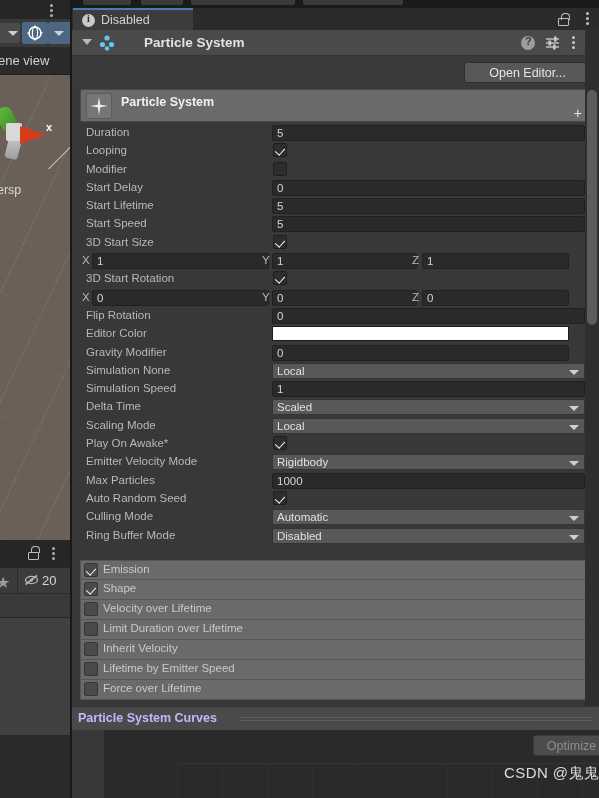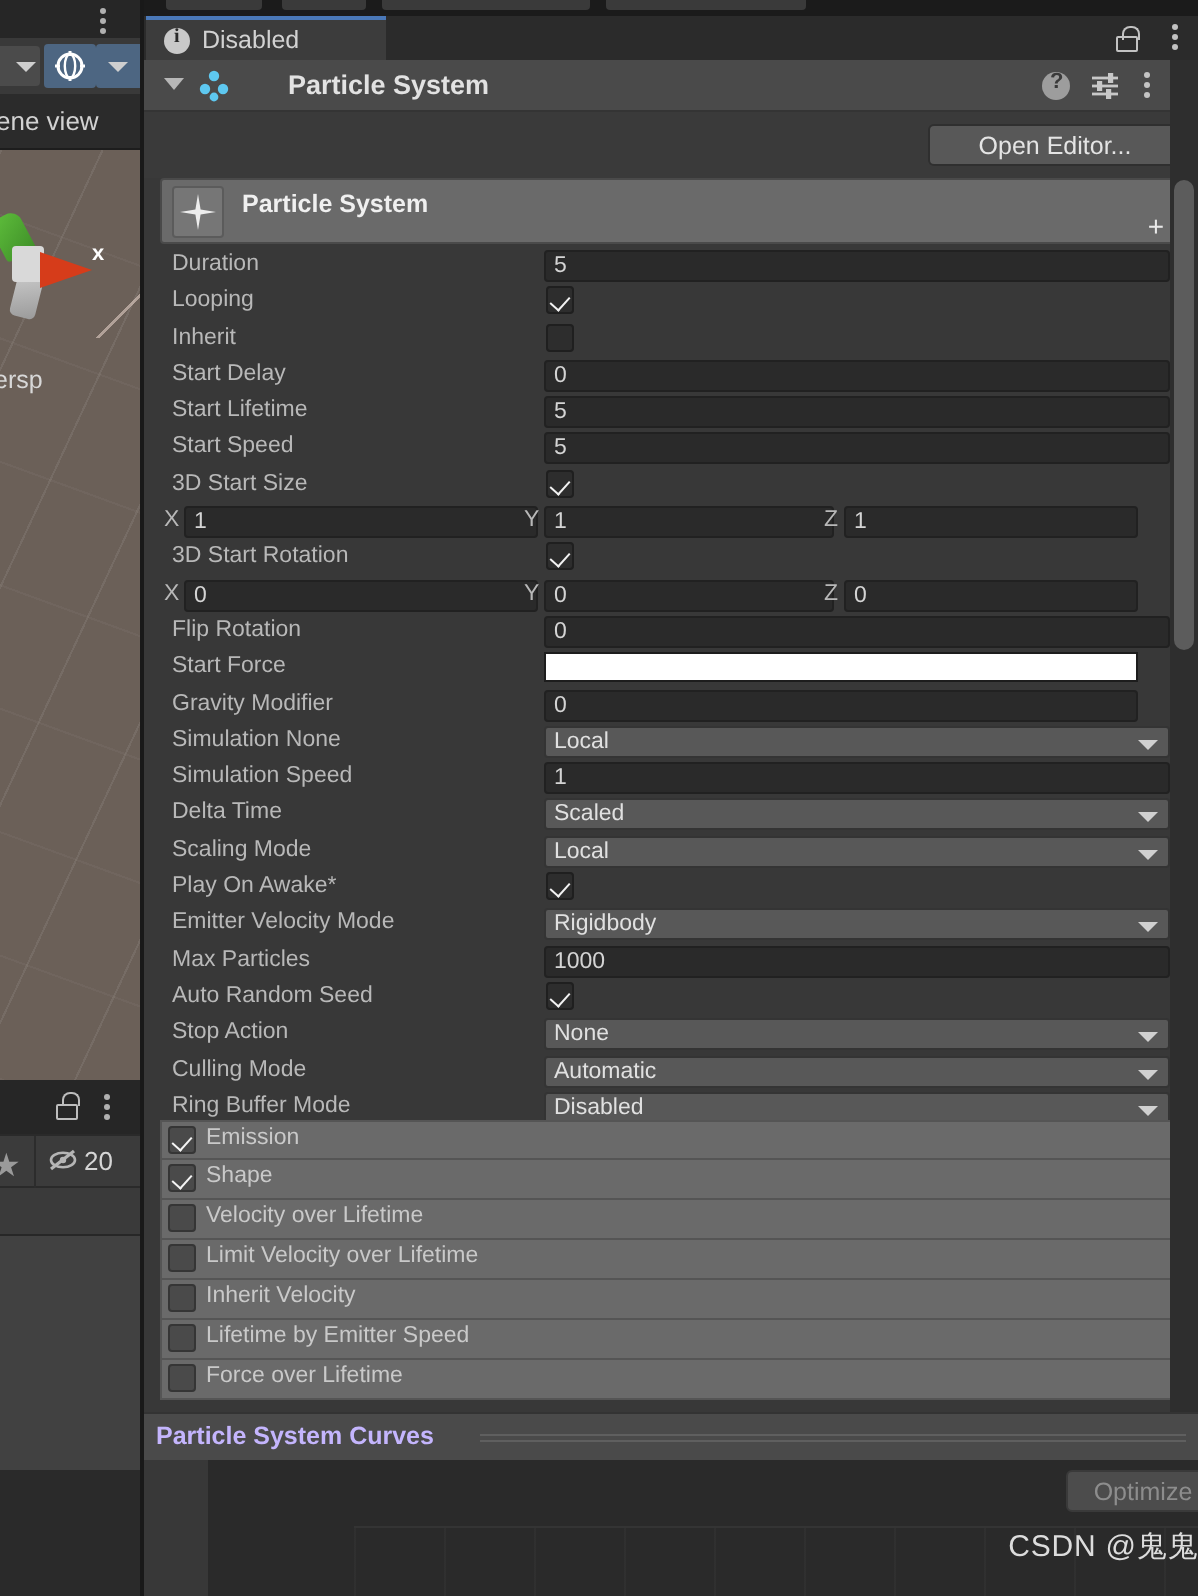--- a/index.html
+++ b/index.html
@@ -306,21 +306,21 @@
     <div class="rows" id="rows">
         <div class="row">
           <div class="lab">Duration</div>
           <div class="fld w-full">5</div>
         </div>
         <div class="row">
           <div class="lab">Looping</div>
           <div class="chk on"></div>
         </div>
         <div class="row">
-          <div class="lab">Inherit</div>
+          <div class="lab">Modifier</div>
           <div class="chk"></div>
         </div>
         <div class="row">
           <div class="lab">Start Delay</div>
           <div class="fld w-full">0</div>
           <div class="arw"></div>
         </div>
         <div class="row">
           <div class="lab">Start Lifetime</div>
           <div class="fld w-full">5</div>
@@ -355,21 +355,21 @@
           <div class="xyz-f" style="left: 192px; width: 145px;">0</div>
           <div class="xyz-lab" style="left: 332px;">Z</div>
           <div class="xyz-f" style="left: 342px; width: 147px;">0</div>
           <div class="arw"></div>
         </div>
         <div class="row">
           <div class="lab">Flip Rotation</div>
           <div class="fld w-full">0</div>
         </div>
         <div class="row">
-          <div class="lab">Start Force</div>
+          <div class="lab">Editor Color</div>
           <div class="colorfield" style="background: rgb(255, 255, 255);"></div>
           <div class="arw"></div>
         </div>
         <div class="row">
           <div class="lab">Gravity Modifier</div>
           <div class="fld w-narrow">0</div>
           <div class="arw"></div>
         </div>
         <div class="row">
           <div class="lab">Simulation None</div>
@@ -397,24 +397,20 @@
         </div>
         <div class="row">
           <div class="lab">Max Particles</div>
           <div class="fld w-full">1000</div>
         </div>
         <div class="row">
           <div class="lab">Auto Random Seed</div>
           <div class="chk on"></div>
         </div>
         <div class="row">
-          <div class="lab">Stop Action</div>
-          <div class="popup">None<span class="pa"></span></div>
-        </div>
-        <div class="row">
           <div class="lab">Culling Mode</div>
           <div class="popup">Automatic<span class="pa"></span></div>
         </div>
         <div class="row">
           <div class="lab">Ring Buffer Mode</div>
           <div class="popup">Disabled<span class="pa"></span></div>
         </div>
       </div>
 
     <div class="modlist" id="modlist">
@@ -425,21 +421,21 @@
         <div class="modrow">
           <div class="mchk on"></div>
           <div class="mlab">Shape</div>
         </div>
         <div class="modrow">
           <div class="mchk"></div>
           <div class="mlab">Velocity over Lifetime</div>
         </div>
         <div class="modrow">
           <div class="mchk"></div>
-          <div class="mlab">Limit Velocity over Lifetime</div>
+          <div class="mlab">Limit Duration over Lifetime</div>
         </div>
         <div class="modrow">
           <div class="mchk"></div>
           <div class="mlab">Inherit Velocity</div>
         </div>
         <div class="modrow">
           <div class="mchk"></div>
           <div class="mlab">Lifetime by Emitter Speed</div>
         </div>
         <div class="modrow">

